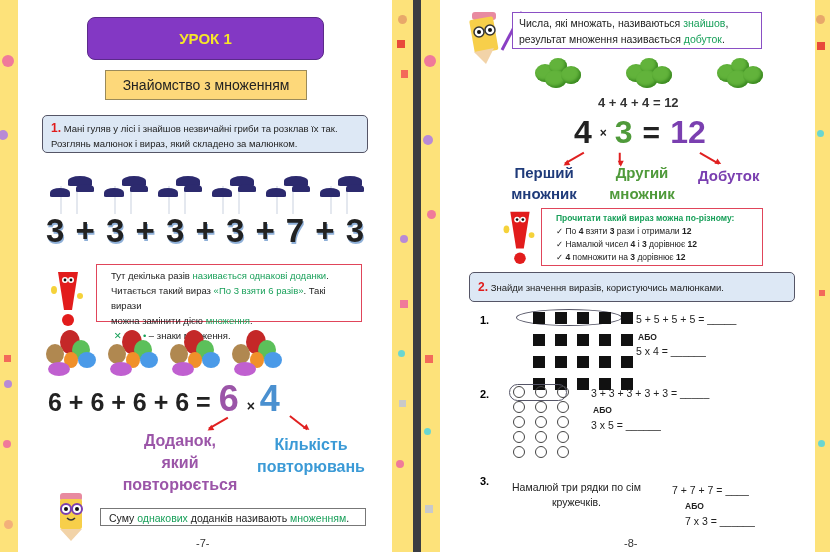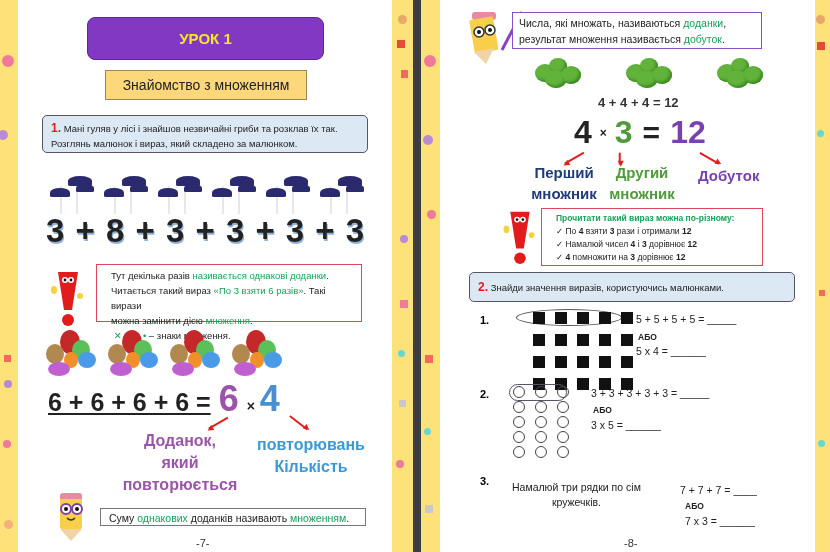--- a/index.html
+++ b/index.html
@@ -131,21 +131,21 @@
       </div>
     <div class="mush">
         <div class="stem" style="left:12px;top:18px;width:2px;height:28px;"></div>
         <div class="stem" style="left:28px;top:12px;width:2px;height:34px;"></div>
         <div class="cap" style="left:2px;top:20px;width:20px;height:9px;"></div>
         <div class="cap" style="left:20px;top:8px;width:24px;height:10px;"></div>
         <div class="cap" style="left:28px;top:16px;width:18px;height:8px;"></div>
       </div>
   </div>
 
-  <div class="abs big-eq" style="left:28px;top:212px;font-size:33px;white-space:nowrap;">3 + 8 + 3 + 3 + 3 + 3</div>
+  <div class="abs big-eq" style="left:28px;top:212px;font-size:33px;white-space:nowrap;">3 + 3 + 3 + 3 + 7 + 3</div>
 
   <svg class="abs" style="left:32px;top:268px;" width="34" height="60" viewBox="0 0 34 60">
     <path d="M8 4 L28 4 L22 42 L14 42 Z" fill="#e21c1c"></path>
     <circle cx="18" cy="52" r="6" fill="#e21c1c"></circle>
     <circle cx="15" cy="12" r="3" fill="#fff"></circle>
       <circle cx="21" cy="12" r="3" fill="#fff"></circle>
     <circle cx="15" cy="12" r="1.4" fill="#111"></circle>
       <circle cx="21" cy="12" r="1.4" fill="#111"></circle>
     <ellipse cx="4" cy="22" rx="3" ry="4" fill="#f5d23a"></ellipse>
       <ellipse cx="30" cy="28" rx="3" ry="3" fill="#f5d23a"></ellipse>
@@ -187,37 +187,37 @@
         <div class="b" style="left:14px;top:0;width:20px;height:24px;background:#c42828;"></div>
         <div class="b" style="left:0;top:14px;width:18px;height:20px;background:#b08850;"></div>
         <div class="b" style="left:26px;top:10px;width:18px;height:20px;background:#5cc05a;"></div>
         <div class="b" style="left:32px;top:22px;width:18px;height:16px;background:#4a9ae8;"></div>
         <div class="b" style="left:18px;top:22px;width:14px;height:16px;background:#f0902a;"></div>
         <div class="b" style="left:2px;top:32px;width:22px;height:14px;background:#c060d0;"></div>
       </div>
   </div>
 
   <div class="abs" style="left:30px;top:378px;white-space:nowrap;display:flex;align-items:baseline;">
-    <span style="font-size:25px;font-weight:bold;color:#222;text-decoration:underline;">6 + 6 + 6 + 6 =</span>
+    <span style="font-size:25px;font-weight:bold;color:#222;">6 + 6 + 6 + 6 =</span>
     <span style="font-size:36px;font-weight:bold;color:#9b55a8;margin-left:8px;">6</span>
     <span style="font-size:14px;font-weight:bold;color:#222;margin:0 5px 0 8px;">×</span>
     <span style="font-size:36px;font-weight:bold;color:#4a90d0;">4</span>
   </div>
 
   <div class="arrow" style="left:210px;top:417px;width:22px;transform:rotate(150deg);"></div>
   <div class="arrow" style="left:272px;top:415px;width:22px;transform:rotate(38deg);"></div>
 
   <div class="abs label-purple" style="left:92px;top:430px;width:140px;">
     <div>Доданок,</div>
     <div>який</div>
     <div>повторюється</div>
   </div>
   <div class="abs label-blue" style="left:228px;top:434px;width:130px;">
+    <div>Кількість</div>
     <div>повторювань</div>
-    <div>Кількість</div>
   </div>
 
   <svg class="abs" style="left:32px;top:487px;" width="42" height="56" viewBox="0 0 42 56">
     <rect x="10" y="6" width="22" height="8" rx="3" fill="#e88aa0"></rect>
     <rect x="10" y="12" width="22" height="30" rx="2" fill="#f7cf4a"></rect>
     <polygon points="10,42 32,42 21,54" fill="#f2d3a8"></polygon>
     <circle cx="16" cy="22" r="5" fill="#fff" stroke="#7a3fb0" stroke-width="2"></circle>
       <circle cx="27" cy="22" r="5" fill="#fff" stroke="#7a3fb0" stroke-width="2"></circle>
     <circle cx="16" cy="22" r="2" fill="#111"></circle>
       <circle cx="27" cy="22" r="2" fill="#111"></circle>
@@ -237,21 +237,21 @@
     <rect x="12" y="12" width="24" height="34" rx="2" fill="#f7cf4a" transform="rotate(-10 24 30)"></rect>
     <polygon points="14,46 34,42 26,58" fill="#f2d3a8"></polygon>
     <circle cx="19" cy="26" r="5" fill="#fff" stroke="#333" stroke-width="1.5"></circle>
       <circle cx="30" cy="24" r="5" fill="#fff" stroke="#333" stroke-width="1.5"></circle>
     <circle cx="19" cy="26" r="2" fill="#111"></circle>
       <circle cx="30" cy="24" r="2" fill="#111"></circle>
     <line x1="42" y1="44" x2="62" y2="6" stroke="#8a3fc4" stroke-width="3"></line>
   </svg>
 
   <div class="abs purple-box" style="left:72px;top:12px;width:250px;height:37px;">
-    <div><span>Числа, які множать, називаються </span><span class="green">доданки</span><span>,</span></div>
+    <div><span>Числа, які множать, називаються </span><span class="green">знайшов</span><span>,</span></div>
     <div><span>результат множення називається </span><span class="green">добуток</span><span>.</span></div>
   </div>
 
   <div class="abs" style="left:95px;top:58px;width:230px;display:flex;justify-content:space-between;">
     <div class="cabbage">
         <div class="cb" style="left:0;top:6px;width:20px;height:18px;"></div>
         <div class="cb" style="left:14px;top:0;width:18px;height:16px;"></div>
         <div class="cb" style="left:10px;top:12px;width:22px;height:18px;"></div>
         <div class="cb" style="left:26px;top:8px;width:20px;height:18px;"></div>
       </div>
@@ -276,21 +276,21 @@
     <span style="font-size:12px;color:#222;margin:0 8px;">×</span>
     <span style="font-size:32px;color:#4f9a3a;">3</span>
     <span style="font-size:30px;color:#222;margin:0 10px;">=</span>
     <span style="font-size:32px;color:#7a3fb0;">12</span>
   </div>
 
   <div class="arrow" style="left:144px;top:152px;width:22px;transform:rotate(150deg);"></div>
   <div class="arrow" style="left:180px;top:152px;width:12px;transform:rotate(90deg);"></div>
   <div class="arrow" style="left:260px;top:152px;width:22px;transform:rotate(30deg);"></div>
 
-  <div class="abs" style="left:84px;top:162px;width:80px;text-align:center;font-weight:bold;font-size:15px;line-height:21px;color:#1f3b7a;">
+  <div class="abs" style="left:64px;top:162px;width:80px;text-align:center;font-weight:bold;font-size:15px;line-height:21px;color:#1f3b7a;">
     <div>Перший</div>
     <div>множник</div>
   </div>
   <div class="abs" style="left:162px;top:162px;width:80px;text-align:center;font-weight:bold;font-size:15px;line-height:21px;color:#4f9a3a;">
     <div>Другий</div>
     <div>множник</div>
   </div>
   <div class="abs" style="left:258px;top:167px;font-weight:bold;font-size:15px;color:#7a3fb0;">Добуток</div>
 
   <svg class="abs" style="left:62px;top:208px;" width="34" height="58" viewBox="0 0 34 60">
@@ -364,18 +364,18 @@
   </div>
   <div class="abs t10" style="left:151px;top:387px;">3 + 3 + 3 + 3 + 3 = _____</div>
   <div class="abs abo" style="left:153px;top:405px;">АБО</div>
   <div class="abs t10" style="left:151px;top:419px;">3 x 5 = ______</div>
 
   <div class="abs" style="left:40px;top:475px;font-weight:bold;font-size:11px;">3.</div>
   <div class="abs t10" style="left:72px;top:480px;line-height:15px;">
     <div>Намалюй три рядки по сім</div>
     <div>кружечків.</div>
   </div>
-  <div class="abs t10" style="left:240px;top:484px;">7 + 7 + 7 =  ____</div>
+  <div class="abs t10" style="left:232px;top:484px;">7 + 7 + 7 =  ____</div>
   <div class="abs abo" style="left:245px;top:501px;">АБО</div>
   <div class="abs t10" style="left:245px;top:515px;">7 x 3  = ______</div>
 
   <div class="abs pagenum" style="left:184px;top:537px;">-8-</div>
 </div>
 
 </body></html>

